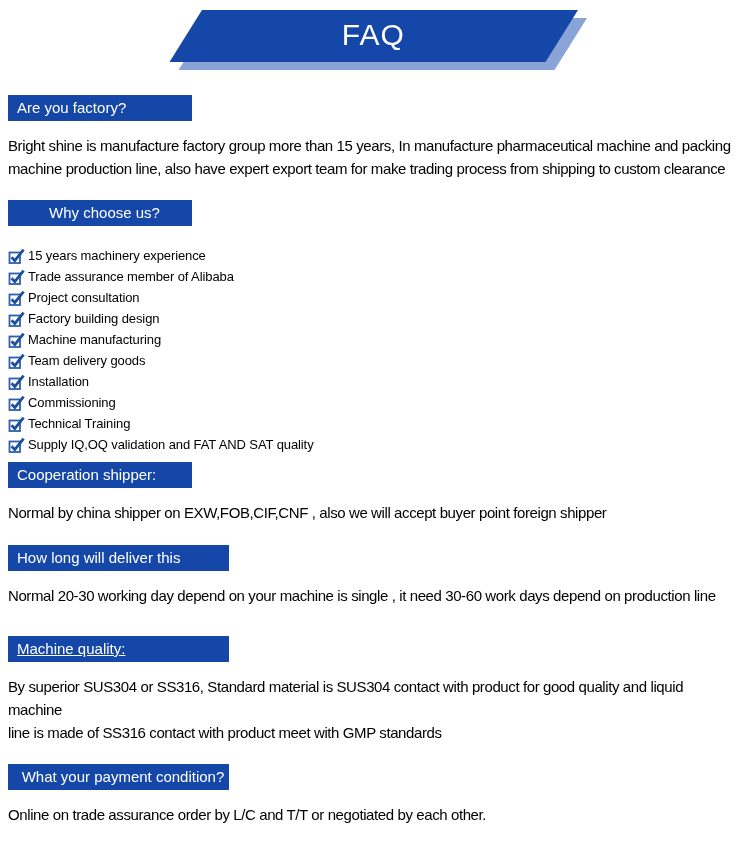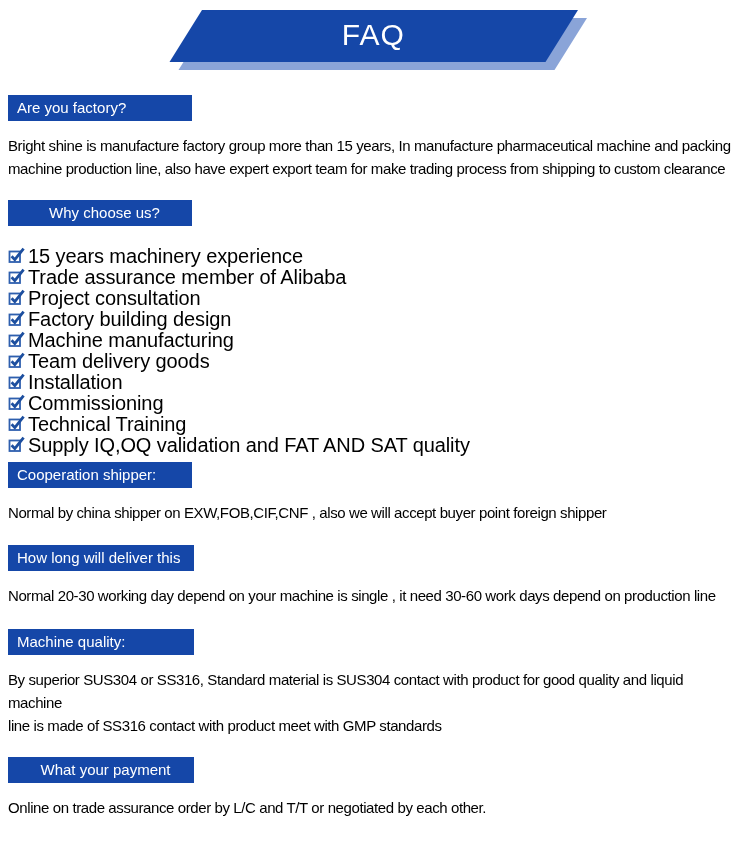--- a/index.html
+++ b/index.html
@@ -43,47 +43,47 @@
   .section-bar {
     background: var(--primary-blue, #1547a8);
     color: #ffffff;
     height: 26px;
     line-height: 26px;
     font-size: 15px;
     padding-left: 9px;
     box-sizing: border-box;
   }
   .bar-narrow { width: 184px; }
-  .bar-wide   { width: 186px; }
+  .bar-wide   { width: 221px; }
   .mt-25 { margin-top: 25px; }
   .mt-19 { margin-top: 7px; }
   .mt-20 { margin-top: 20px; text-align: center; }
   .mt-21 { margin-top: 21px; }
-  .mt-22 { margin-top: 22px; }
+  .mt-22 { margin-top: 29px; text-decoration: underline; }
 
   
   .body-text {
     margin: 13px 0 0 0;
     font-size: 15px;
     line-height: 23px;
     letter-spacing: -0.4px;
     white-space: pre-line;
   }
 
   
   .checklist {
     list-style: none;
     margin: 19px 0 0 0;
     padding: 0;
   }
   .check-item {
     height: 21px;
     display: flex;
-    align-items: flex-start;
-    font-size: 20px;
+    align-items: center;
+    font-size: 13px;
     letter-spacing: -0.1px;
   }
   .check-icon {
     width: 17px; height: 17px;
     margin-right: 3px;
     flex: 0 0 auto;
     display: inline-block;
     position: relative;
     top: 1px;
   }

